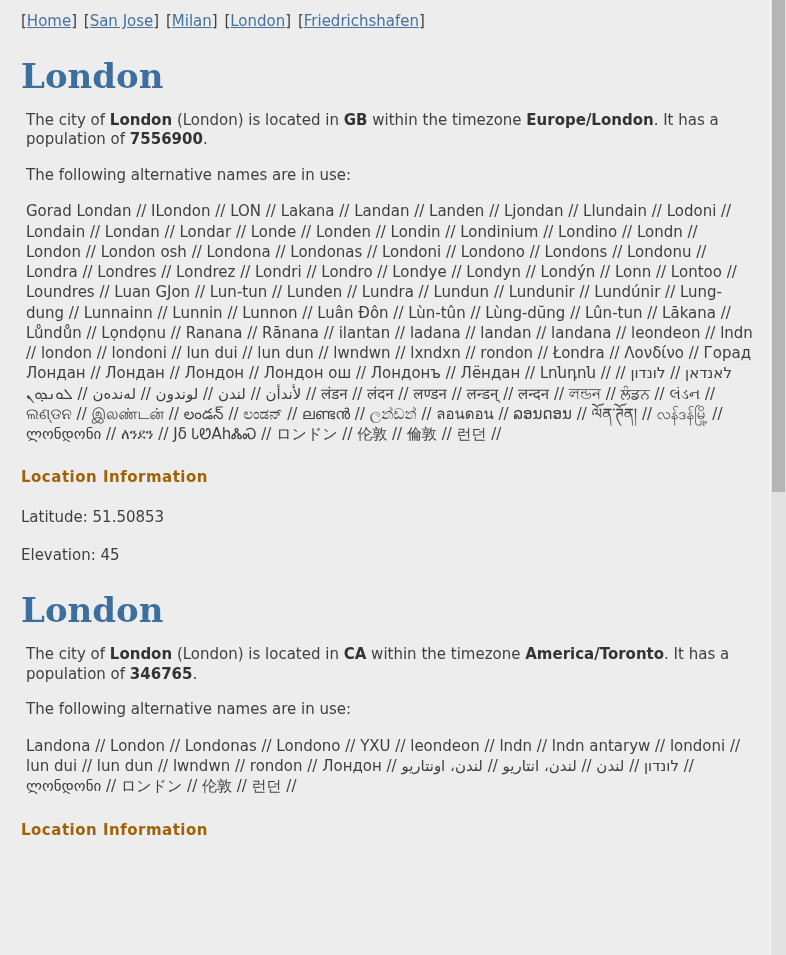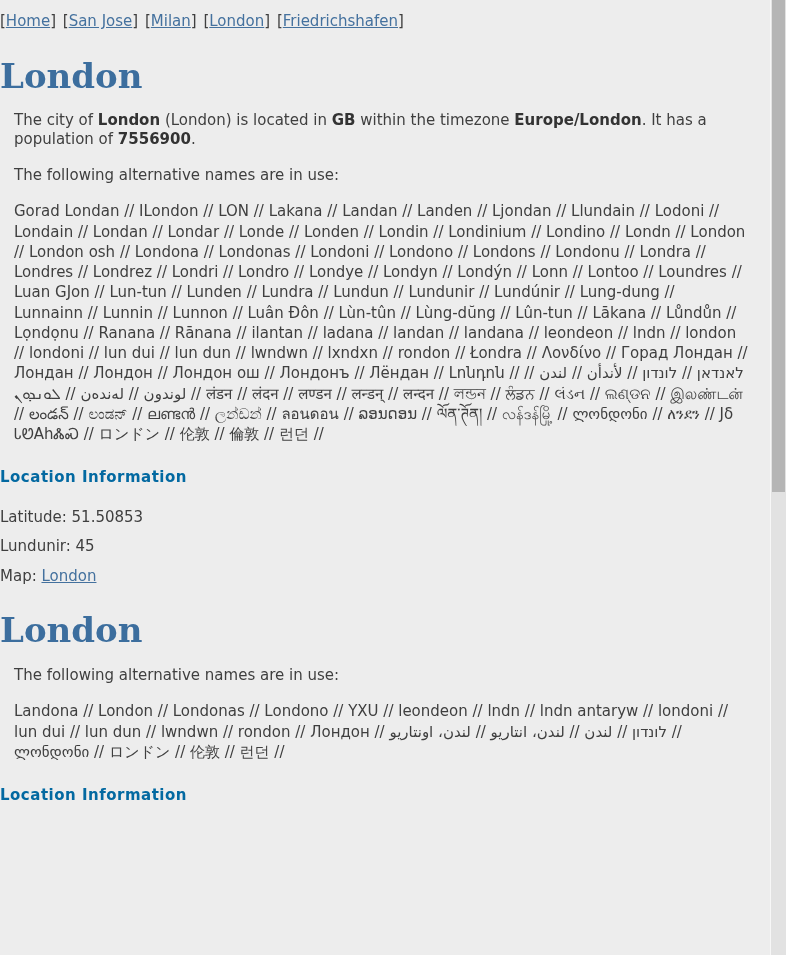--- a/index.html
+++ b/index.html
@@ -4,25 +4,25 @@
 <style>
   html, body {
     margin: 0;
     padding: 0;
     background: #ededed;
     font-family: "DejaVu Sans", "Liberation Sans", sans-serif;
     font-size: 15px;
     color: #3f3f3f;
   }
   .page {
-    padding: 12px 24px 0 0;
+    padding: 12px 24px 0 21px;
     max-width: 762px;
     line-height: 1.3;
   }
-  p { margin: 16px 14px; }
+  p { margin: 16px 5px; }
   .nav { margin: 0 0 10px 0; }
   .nav-item { margin-right: 2px; }
   a {
     color: #44719e;
     text-decoration: underline;
     cursor: pointer;
   }
   h1 {
     font-family: "DejaVu Serif", "Liberation Serif", serif;
     font-weight: bold;
@@ -32,25 +32,25 @@
     line-height: 1.1;
   }
   b { color: #333333; }
   .altnames {
     line-height: 1.35;
     unicode-bidi: plaintext;
     direction: ltr;
   }
   .loc-header {
     font-weight: bold;
-    color: #0369a1;
+    color: #a16207;
     letter-spacing: 0.5px;
     margin: 24px 0 20px 0;
   }
-  .info-line { margin: 10px 0; }
+  .info-line { margin: 19px 0; }
   
   .scrollbar {
     position: fixed;
     top: 0; right: 0; bottom: 0;
     width: 15px;
     background: #e2e2e2;
     border-left: 1px solid #f7f7f7;
   }
   .scrollbar .thumb {
     position: absolute;
@@ -78,28 +78,28 @@
 
     <p>The following alternative names are in use:</p>
 
     <p class="altnames" dir="ltr">Gorad Londan // ILondon // LON // Lakana // Landan // Landen // Ljondan // Llundain // Lodoni // Londain // Londan // Londar // Londe // Londen // Londin // Londinium // Londino // Londn // London // London osh // Londona // Londonas // Londoni // Londono // Londons // Londonu // Londra // Londres // Londrez // Londri // Londro // Londye // Londyn // Londýn // Lonn // Lontoo // Loundres // Luan GJon // Lun-tun // Lunden // Lundra // Lundun // Lundunir // Lundúnir // Lung-dung // Lunnainn // Lunnin // Lunnon // Luân Đôn // Lùn-tûn // Lùng-dŭng // Lûn-tun // Lākana // Lůndůn // Lọndọnu // Ranana // Rānana // ilantan // ladana // landan // landana // leondeon // lndn // london // londoni // lun dui // lun dun // lwndwn // lxndxn // rondon // Łondra // Λονδίνο // Горад Лондан // Лондан // Лондон // Лондон ош // Лондонъ // Лёндан // Լոնդոն // לאנדאן // לונדון // لأندأن // لندن // لوندون // لەندەن // ܠܘܢܕܘܢ // लंडन // लंदन // लण्डन // लन्डन् // लन्दन // লন্ডন // ਲੰਡਨ // લંડન // ଲଣ୍ଡନ // இலண்டன் // లండన్ // ಲಂಡನ್ // ലണ്ടൻ // ලන්ඩන් // ลอนดอน // ລອນດອນ // ལོན་ཊོན། // လန်ဒန်မြို့ // ლონდონი // ለንደን // Jδ ᏓᏬAhᏜᏍ // ロンドン // 伦敦 // 倫敦 // 런던 //</p>
 
     <p class="loc-header">Location Information</p>
 
     <p class="info-line"><span>Latitude: </span><span>51.50853</span></p>
 
 
-    <p class="info-line"><span>Lundunir: </span><span>45</span></p>
+    <p class="info-line"><span>Elevation: </span><span>45</span></p>
 
-    <p class="info-line"><span>Map: </span><a href="#">London</a></p>
   </section>
 
   <section>
     <h1>London</h1>
 
+    <p><span>The city of </span><b>London</b><span> (</span><span>London</span><span>) is located in </span><b>CA</b><span> within the timezone </span><b>America/Toronto</b><span>. It has a population of </span><b>346765</b><span>.</span></p>
 
     <p>The following alternative names are in use:</p>
 
     <p class="altnames" dir="ltr">Landona // London // Londonas // Londono // YXU // leondeon // lndn // lndn antaryw // londoni // lun dui // lun dun // lwndwn // rondon // Лондон // לונדון // لندن // لندن، انتاریو // لندن، اونتاريو // ლონდონი // ロンドン // 伦敦 // 런던 //</p>
 
     <p class="loc-header">Location Information</p>
 
   </section>
 
 </div>

